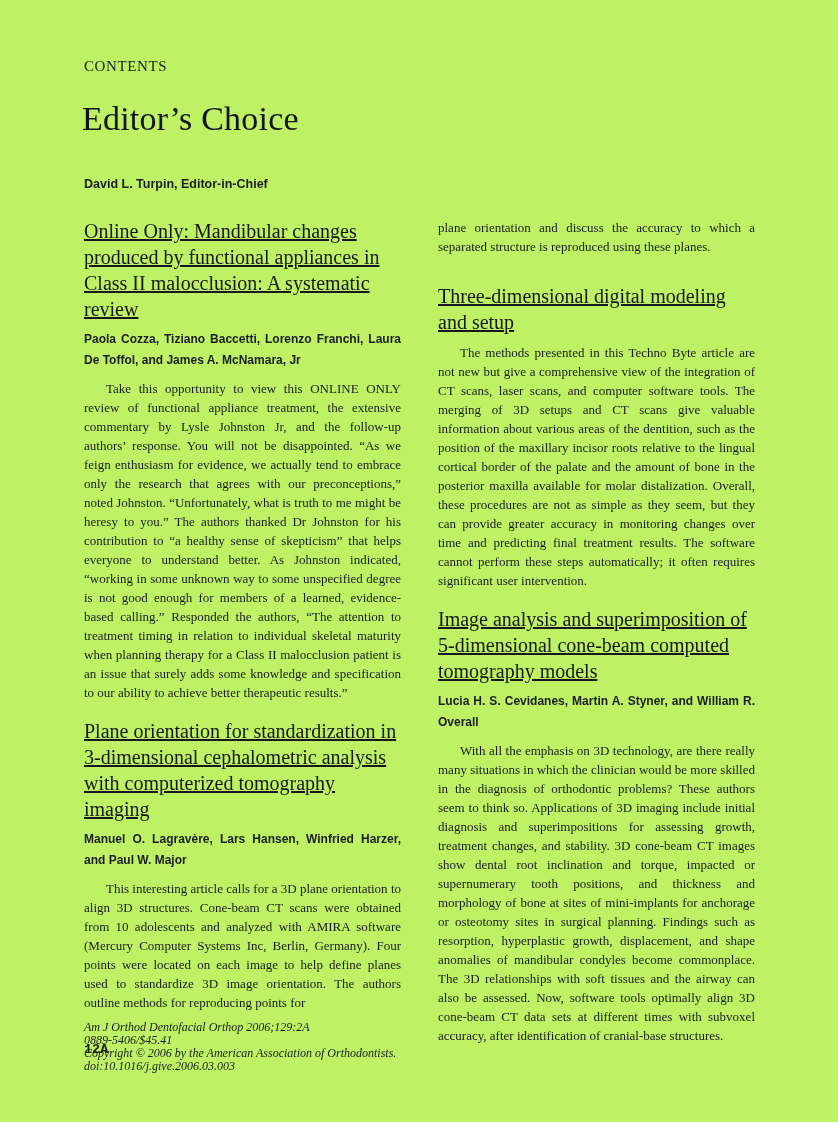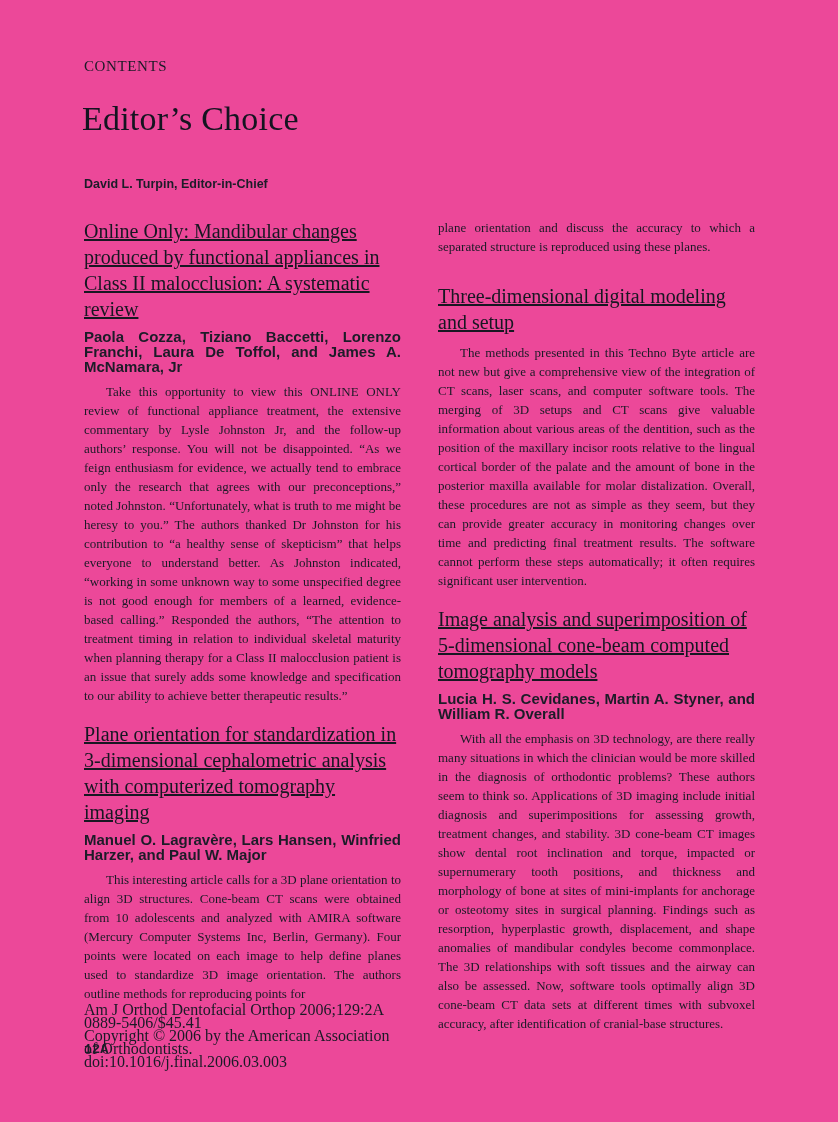--- a/index.html
+++ b/index.html
@@ -4,21 +4,21 @@
 <style>
   html, body {
     margin: 0;
     padding: 0;
     background: #ffffff;
   }
   .page {
     position: relative;
     width: 838px;
     height: 1122px;
-    background: #ec4899;
+    background: #bef264;
     color: #1a1a26;
     font-family: "Liberation Serif", serif;
     overflow: hidden;
   }
   .kicker {
     position: absolute;
     left: 84px;
     top: 58px;
     font-size: 15px;
     letter-spacing: 0.6px;
@@ -65,42 +65,44 @@
   }
   .article-title.spaced {
     margin-top: 16px;
   }
   .article-title.spaced-lg {
     margin-top: 27px;
   }
   .authors {
     font-family: "Liberation Sans", sans-serif;
     font-weight: 700;
-    font-size: 15px;
-    line-height: 15px;
+    font-size: 12px;
+    line-height: 21px;
     text-align: justify;
     margin: 7px 0 0 0;
     color: #1c1c28;
   }
   .summary {
     font-size: 13px;
     line-height: 19px;
     text-align: justify;
     text-indent: 22px;
     margin: 8px 0 0 0;
     color: #1a1a26;
   }
   .summary.continuation {
     text-indent: 0;
     margin-top: 0;
   }
   .footnote {
-    font-size: 16px;
+    margin-top: 9px;
+    font-size: 12px;
     line-height: 13px;
     color: #1a1a26;
+    font-style: italic;
   }
   .page-number {
     position: absolute;
     left: 84px;
     top: 1042px;
     font-family: Liberation Mono, monospace;
     font-weight: 700;
     font-size: 13.5px;
     color: #1c1c28;
   }
@@ -129,21 +131,21 @@
       <section>
         <h2 class="article-title spaced">Plane orientation for standardization in 3-dimensional cephalometric analysis with computerized tomography imaging</h2>
         <p class="authors">Manuel O. Lagravère, Lars Hansen, Winfried Harzer, and Paul W. Major</p>
         <p class="summary">This interesting article calls for a 3D plane orientation to align 3D structures. Cone-beam CT scans were obtained from 10 adolescents and analyzed with AMIRA software (Mercury Computer Systems Inc, Berlin, Germany). Four points were located on each image to help define planes used to standardize 3D image orientation. The authors outline methods for reproducing points for</p>
       </section>
 
       <div class="footnote">
         <div>Am J Orthod Dentofacial Orthop 2006;129:2A</div>
         <div>0889-5406/$45.41</div>
         <div>Copyright © 2006 by the American Association of Orthodontists.</div>
-        <div>doi:10.1016/j.final.2006.03.003</div>
+        <div>doi:10.1016/j.give.2006.03.003</div>
       </div>
 
     </div>
 
     <div class="col">
 
       <p class="summary continuation">plane orientation and discuss the accuracy to which a separated structure is reproduced using these planes.</p>
 
       <section>
         <h2 class="article-title spaced-lg">Three-dimensional digital modeling and setup</h2>

